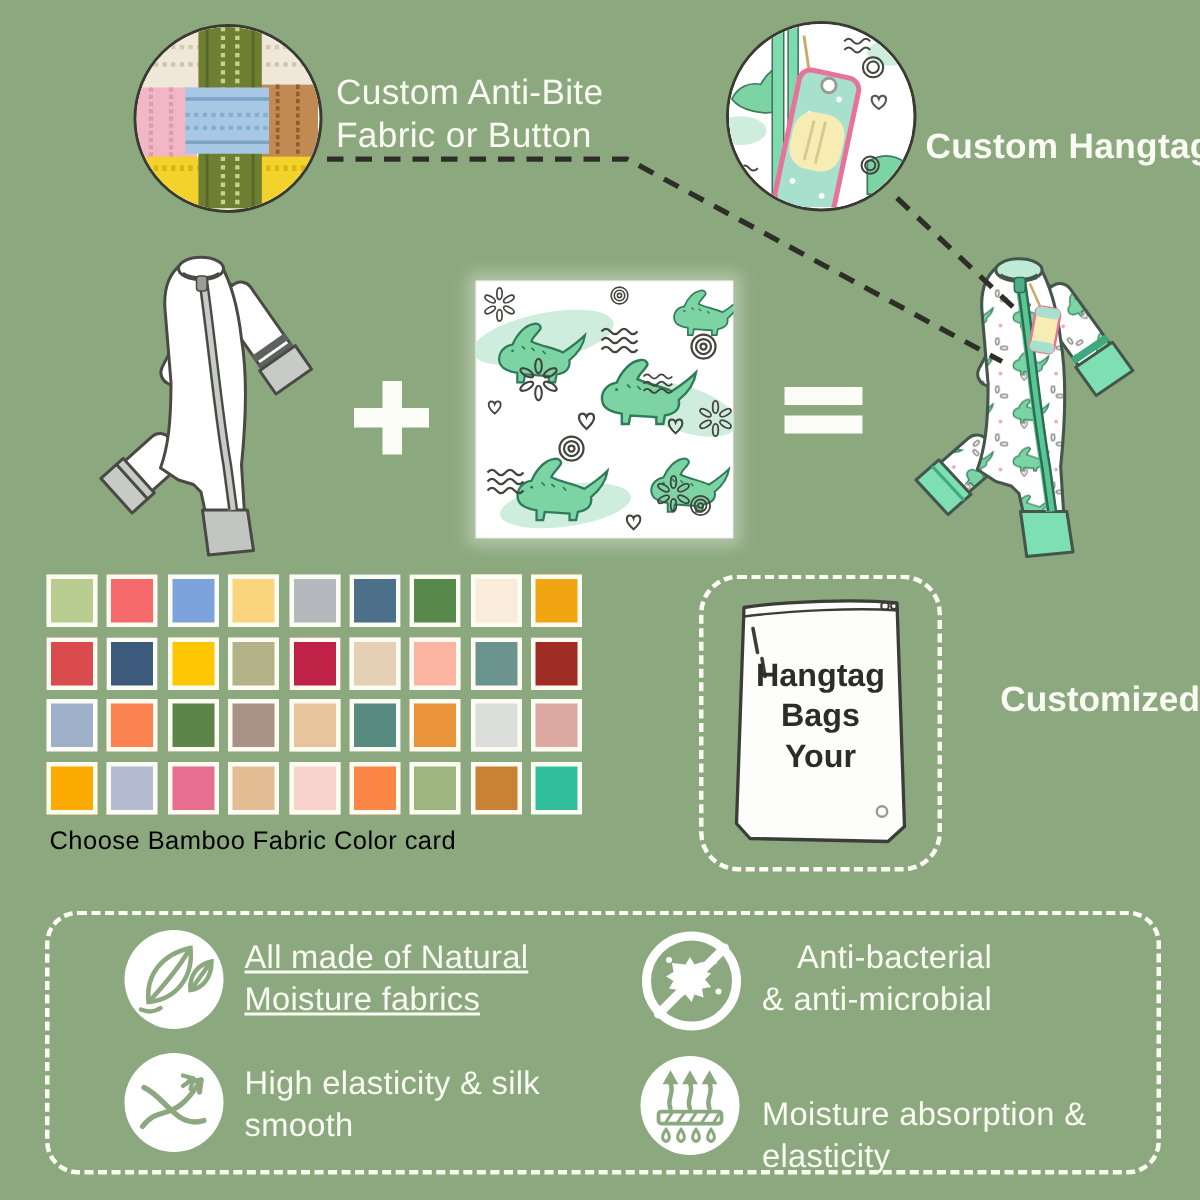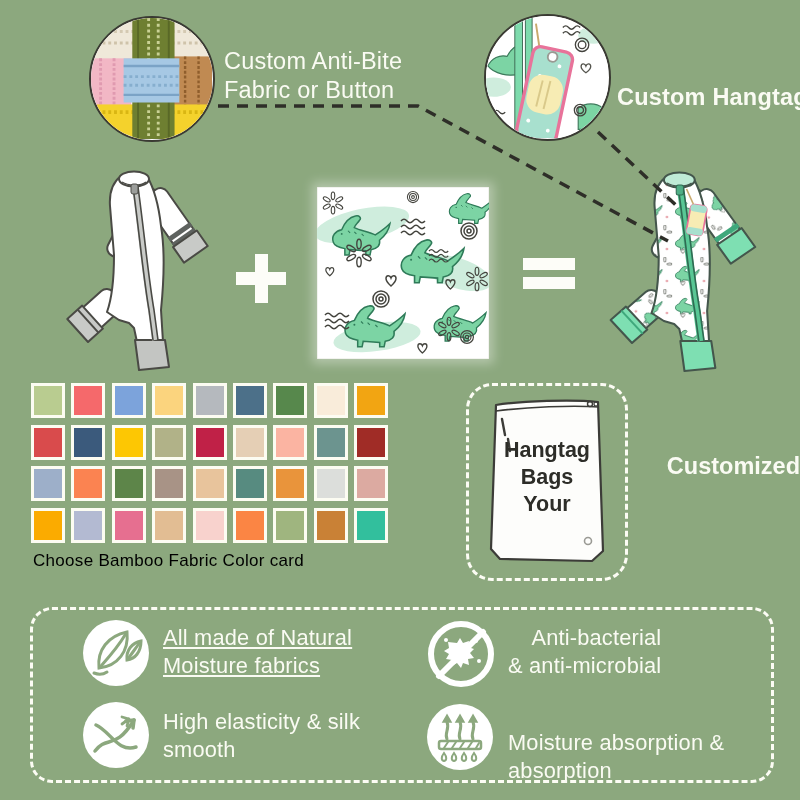--- a/index.html
+++ b/index.html
@@ -364,16 +364,16 @@
       <path d="M34,12 l-4,7 h8 Z" fill="#8CA87E" stroke-width="1.5"></path>
       <path d="M47,12 l-4,7 h8 Z" fill="#8CA87E" stroke-width="1.5"></path>
       <path d="M18,50 c3,4 3,7 0,8 c-3,-1 -3,-4 0,-8 Z" stroke-width="2"></path>
       <path d="M28,50 c3,4 3,7 0,8 c-3,-1 -3,-4 0,-8 Z" stroke-width="2"></path>
       <path d="M38,50 c3,4 3,7 0,8 c-3,-1 -3,-4 0,-8 Z" stroke-width="2"></path>
       <path d="M48,50 c3,4 3,7 0,8 c-3,-1 -3,-4 0,-8 Z" stroke-width="2"></path>
     </g>
   </svg>
   <div class="abs feature-text" style="left:508px;top:708px;margin-top:21px;">
     <div>Moisture absorption &amp;</div>
-    <div>absorption</div>
+    <div>elasticity</div>
   </div>
 
 </div>
 
 </body></html>

